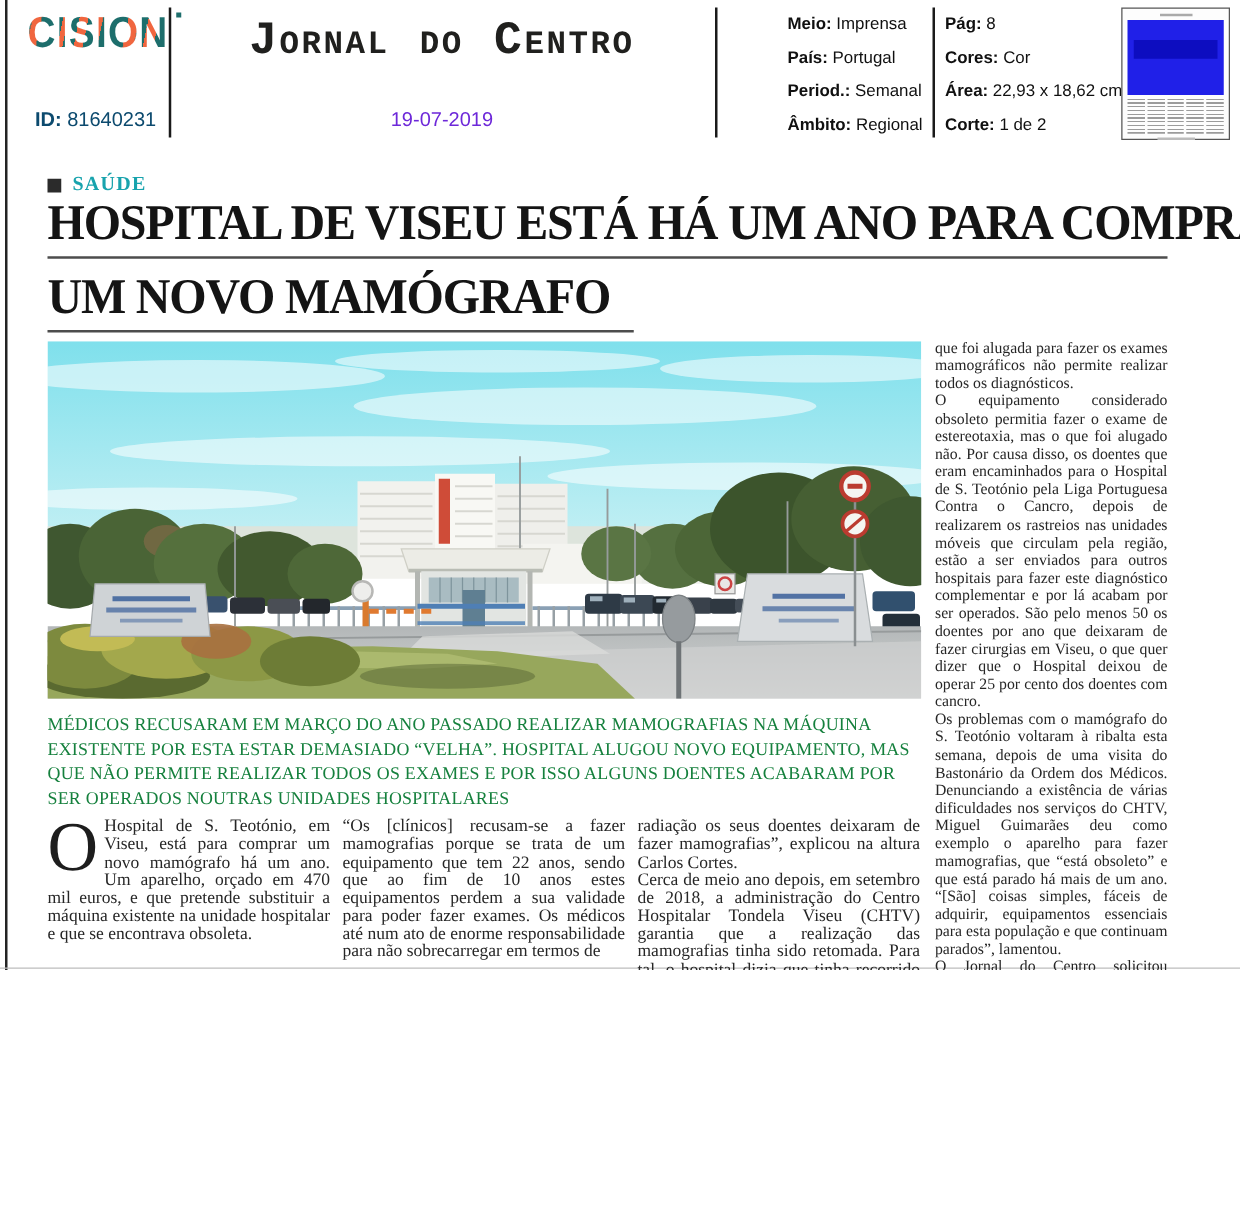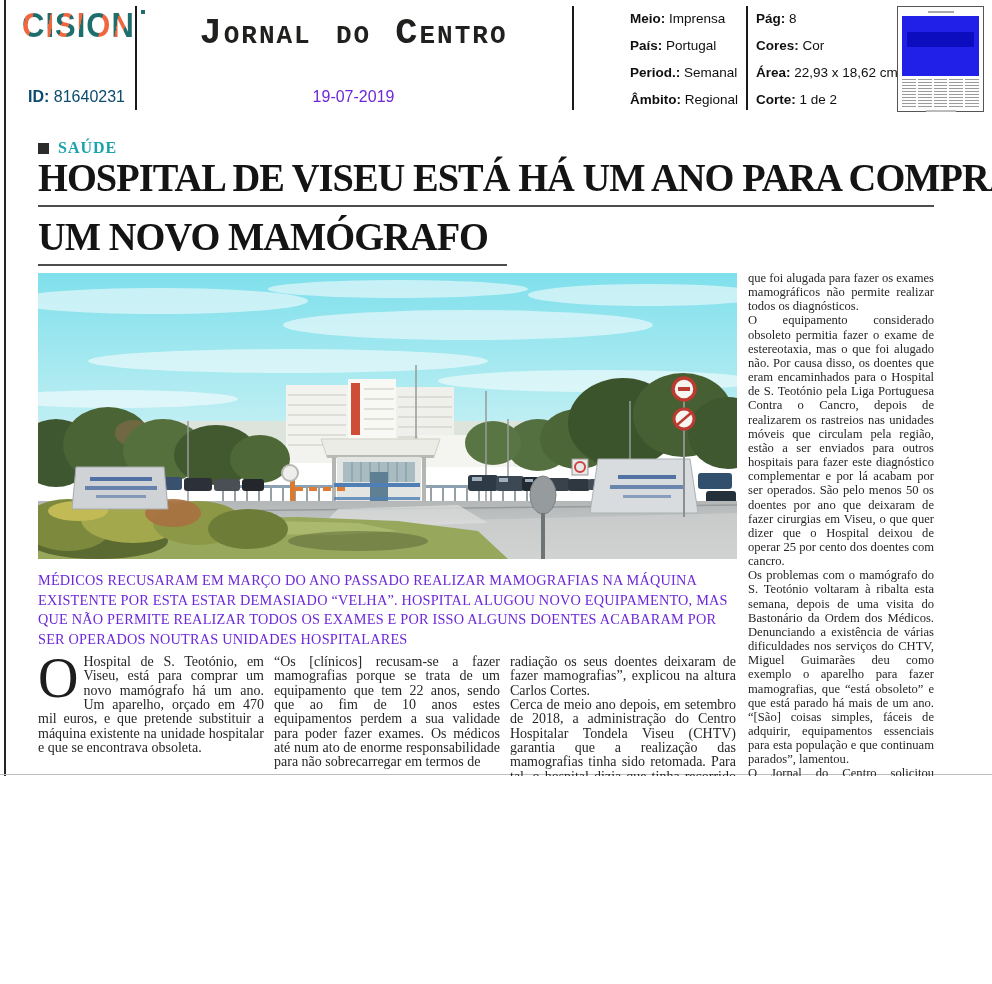--- a/index.html
+++ b/index.html
@@ -53,21 +53,21 @@
   .hl1{display:block;border-bottom:2px solid #4d4d4d;padding-bottom:6px;
       font-size:40px;line-height:42px;letter-spacing:-1px;white-space:nowrap;}
   .hl2{display:inline-block;border-bottom:2px solid #4d4d4d;padding-bottom:6px;margin-top:9px;
       font-size:40px;line-height:42px;letter-spacing:-1px;}
   .hl-inner{display:inline-block;transform:scaleX(.96);transform-origin:0 50%;}
 
   .photo{position:absolute;left:38px;top:273px;width:699px;height:286px;}
 
   .caption{position:absolute;left:38px;top:571px;width:698px;
       font-family:"Liberation Serif",serif;font-size:14.3px;line-height:19.5px;
-      letter-spacing:.2px;color:#6d28d9;}
+      letter-spacing:.2px;color:#15803d;}
 
   .bodycols{position:absolute;left:38px;top:655px;width:700px;display:flex;gap:10px;}
   .bodycols .col{flex:0 0 226px;width:226px;}
   .col p, .rightcol p{margin:0;font-family:"Liberation Serif",serif;font-size:14px;
       line-height:14.35px;text-align:justify;color:#262626;}
   .dropcap{float:left;font-family:"Liberation Serif",serif;font-size:56px;line-height:43px;
       padding:2px 5px 0 0;color:#1d1d1d;}
 
   .rightcol{position:absolute;left:748px;top:271px;width:186px;}
   .rightcol p{font-size:12.6px;line-height:14.15px;}

